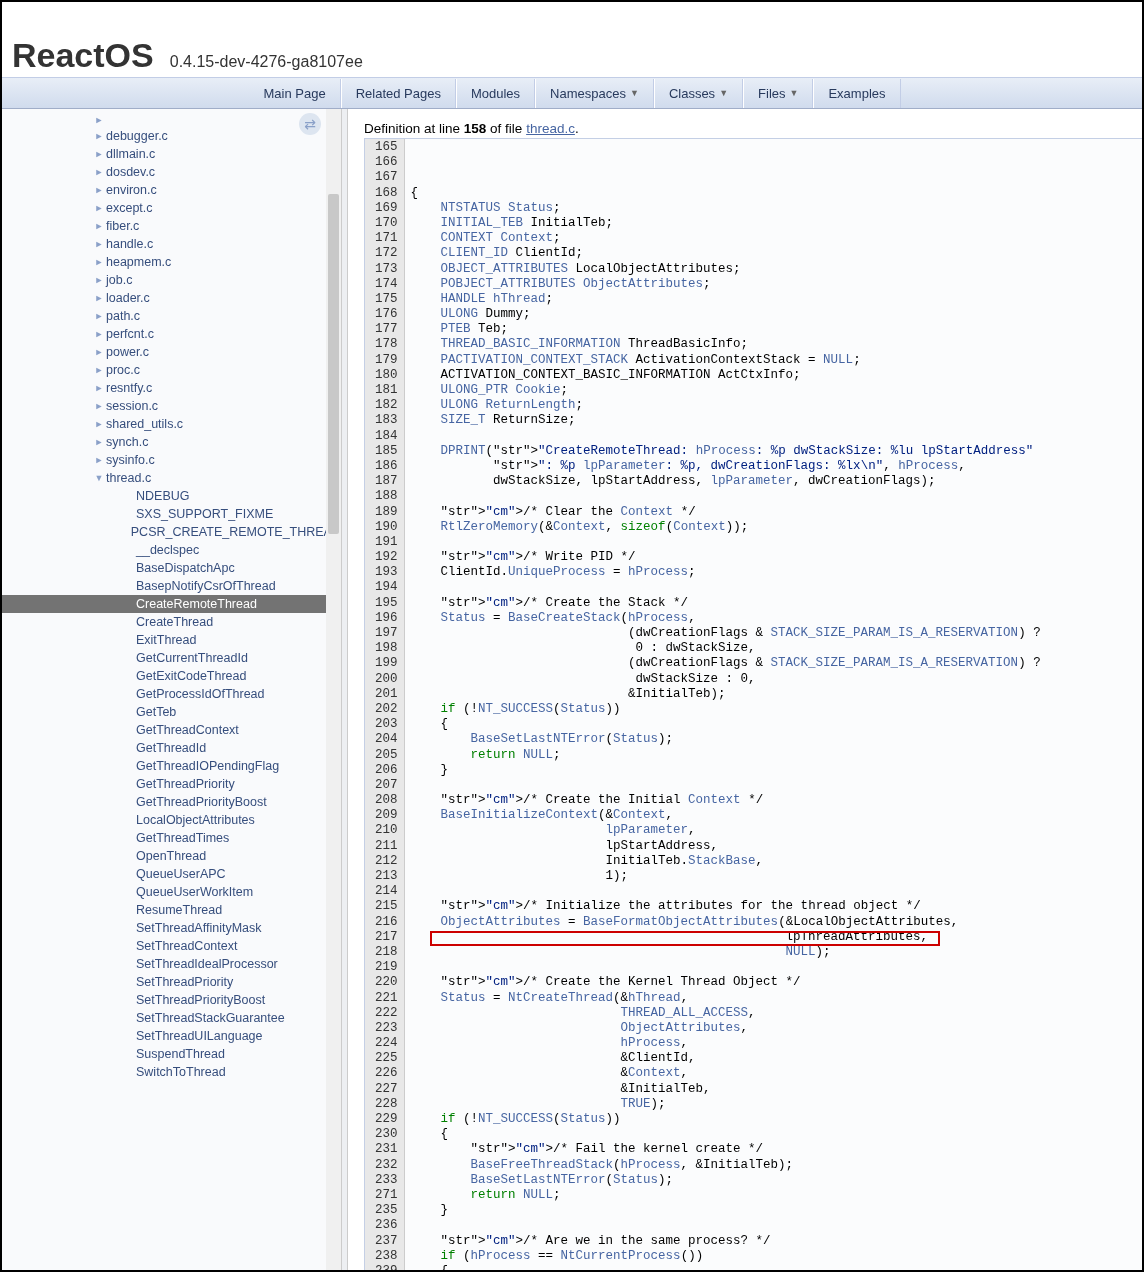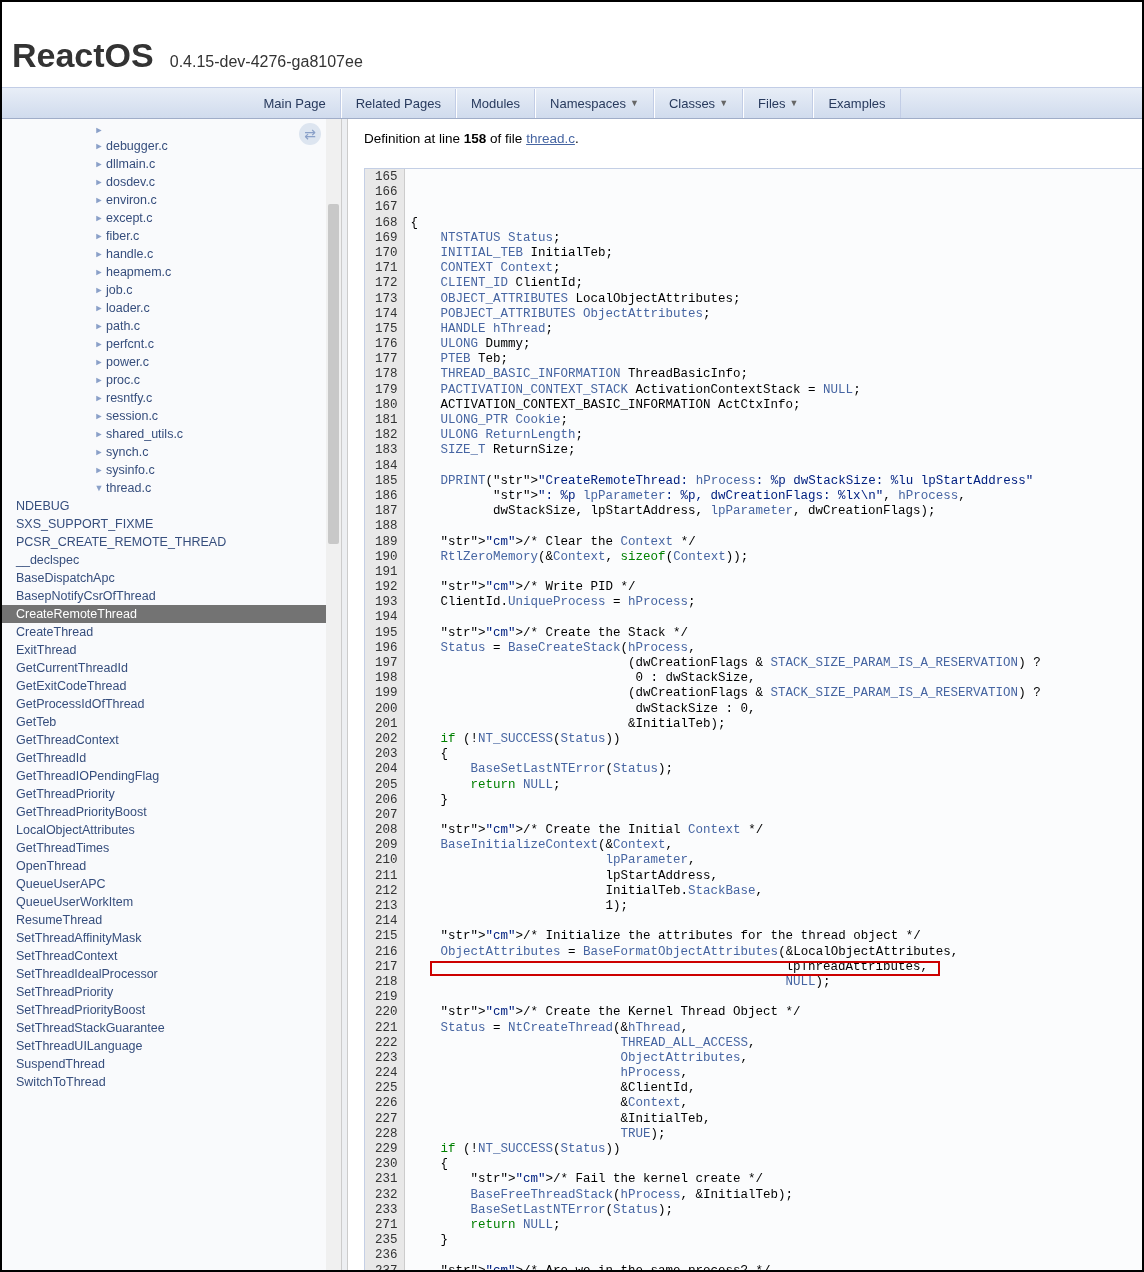--- a/index.html
+++ b/index.html
@@ -1,39 +1,39 @@
 <!DOCTYPE html>
 <html><head>
 <meta charset="utf-8">
 <style>
 * { margin: 0; padding: 0; box-sizing: border-box; }
 body { font-family: "Lucida Grande", Verdana, Geneva, Arial, sans-serif; font-size: 13px; background: #fff; color: #000; }
 .container { width: 1144px; height: 1272px; border: 2px solid #000; position: relative; overflow: hidden; background: #fff; }
-.titlearea { padding: 8px 10px 12px 10px; display: flex; align-items: baseline; }
+.titlearea { padding: 8px 10px 2px 10px; display: flex; align-items: baseline; }
 .projectname { font-size: 34px; font-weight: bold; color: #333; font-family: Tahoma, Arial, sans-serif; }
 .projectnumber { font-size: 16px; color: #333; margin-left: 16px; margin-top: 43px; }
 .tabs { background: linear-gradient(#e8eef7, #d0dbed); border-top: 1px solid #c2cde6; border-bottom: 1px solid #a0adc8; display: flex; padding-left: 6px; height: 32px; align-items: center; justify-content: center; }
 .tab { padding: 7px 14px; color: #283a5d; font-size: 13px; cursor: pointer; border-right: 1px solid #c2cde6; border-left: 1px solid #fff; display:flex; align-items:center; gap:4px;}
 .tab:first-child{border-left:none;}
 .caret { font-size: 9px; color: #666; }
 .main-row { display: flex; height: calc(100% - 82px); }
 .side-nav { width: 340px; background: #f9fafc; border-right: 1px solid #ccc; position: relative; overflow: hidden; }
 .side-scroll { overflow-y: auto; height: 100%; padding-top: 4px; }
 .nav-item { display: flex; align-items: center; padding: 2px 0 2px 0; font-size: 12.5px; color: #364e7d; cursor: pointer; white-space: nowrap; }
 .nav-item .arrow { width: 14px; font-size: 9px; color: #8aa0c8; text-align: center; }
 .nav-item.l1 { padding-left: 90px; }
-.nav-item.l2 { }
+.nav-item.l2 { padding-left: 120px; }
 .nav-item.selected { background: #737373; color: #fff; }
 .nav-item.selected .arrow { color:#fff; }
 .sync-icon { position: absolute; top: 4px; right: 20px; width: 22px; height: 22px; border-radius: 11px; background: #dde5f0; color: #8aa0c8; font-size: 14px; display:flex;align-items:center;justify-content:center;}
 .scrollbar-track { position:absolute; right:0; top:0; bottom:0; width:15px; background:#f0f0f0;}
 .scrollbar-thumb { position:absolute; right:2px; top:85px; width:11px; height:340px; background:#c8c8c8; border-radius:2px;}
 .resizer { width:6px; background:#edeff2; cursor:col-resize; border-right:1px solid #ccc;}
 .content { flex: 1; padding: 12px 0 0 16px; overflow: hidden; }
-.def-text { font-size: 13.5px; color: #000; margin-bottom: 22px; }
+.def-text { font-size: 13.5px; color: #000; margin-bottom: 2px; }
 .def-text a { color: #4665a2; }
 .def-text b { font-weight: bold; }
 .code-block { background: #fbfcfd; border: 1px solid #c4cfe5; border-right:none; font-family: Consolas, "Courier New", monospace; font-size: 12.5px; line-height: 15.2px; display: flex; }
 .line-nums { background: #e8e8e8; color: #333; text-align: right; padding: 1px 6px 1px 10px; border-right: 1px solid #ccc; user-select:none;}
 .line-nums div{height:15.2px;}
 .code-body { padding: 1px 0 1px 6px; color: #000; white-space: pre; position:relative;}
 .code-body div{height:15.2px;}
 .kw { color: #008000; }
 .tp { color: #4665a2; }
 .str { color: #002080; }

